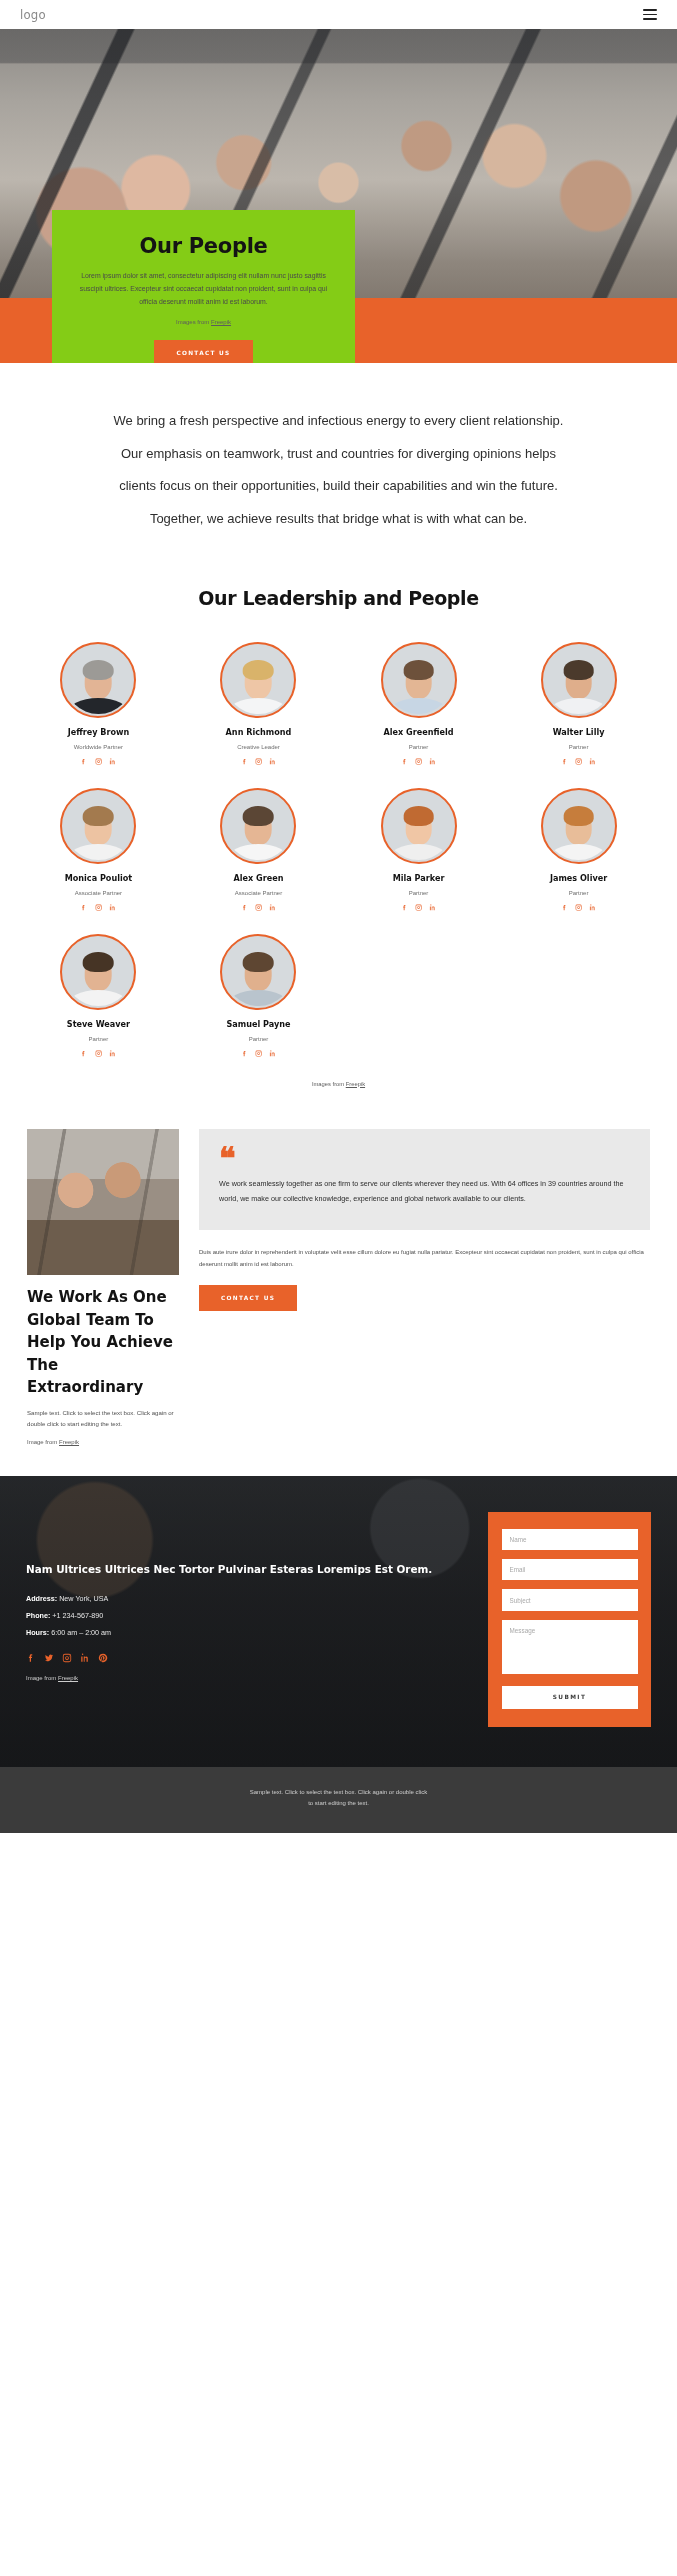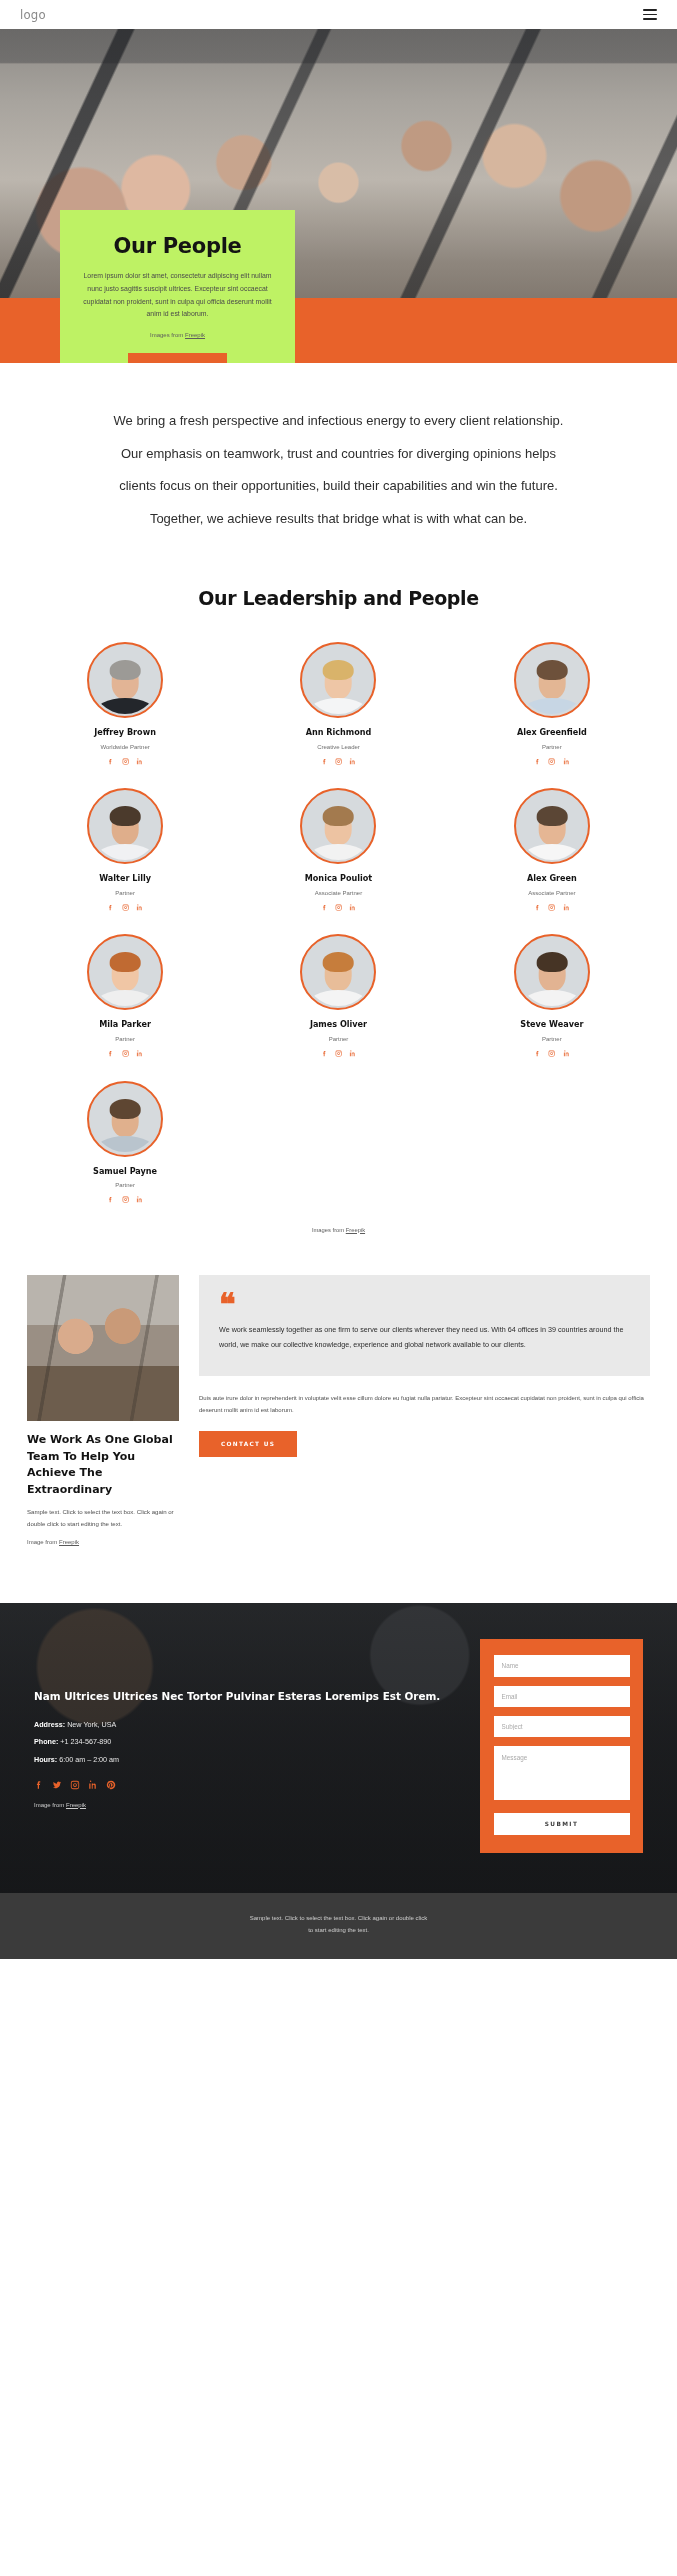--- a/index.html
+++ b/index.html
@@ -62,26 +62,25 @@
   .hero-bottom-band {
     position: absolute;
     left: 0; right: 0; bottom: 0;
     height: 65px;
     background: #e8622a;
   }
   .hero-card {
     position: absolute;
     left: 52px;
     top: 181px;
-    width: 235px;
-    background: #bef264;
+    width: 303px;
+    background: #84cc16;
     padding: 23.5px 22px 27px;
     text-align: center;
     z-index: 5;
-    margin-left: 8px;
   }
   .hero-card h1 {
     font-family: "DejaVu Sans", sans-serif;
     font-size: 21px;
     font-weight: 700;
     letter-spacing: -0.3px;
     margin-bottom: 12.6px;
     color: #141414;
   }
   .hero-card p {
@@ -126,21 +125,21 @@
     text-align: center;
     font-family: "DejaVu Sans", sans-serif;
     font-size: 19px;
     font-weight: 700;
     letter-spacing: -0.4px;
     margin-bottom: 33px;
     color: #141414;
   }
   .team-grid {
     display: grid;
-    grid-template-columns: repeat(3, 1fr);
+    grid-template-columns: repeat(4, 1fr);
     gap: 23.5px 7.2px;
     padding: 0 22px;
   }
   .member { text-align: center; }
   .avatar-ring {
     width: 76px;
     height: 76px;
     margin: 0 auto 9px;
     border: 2.3px solid #e8622a;
     border-radius: 50%;
@@ -225,21 +224,21 @@
     position: relative;
     overflow: hidden;
   }
   .g-photo::after {
     content: "";
     position: absolute; inset: 0;
     background: linear-gradient(100deg, transparent 0 20%, rgba(50,45,40,.35) 20.4% 22%, transparent 22.4% 72%, rgba(50,45,40,.3) 72.4% 74%, transparent 74.4%);
   }
   .g-title {
     font-family: "DejaVu Sans", sans-serif;
-    font-size: 11px;
+    font-size: 15px;
     font-weight: 700;
     line-height: 1.5;
     margin: 11.7px 0 8.1px;
     color: #131313;
   }
   .g-sample {
     font-size: 6.1px;
     line-height: 1.85;
     color: #4f4f4f;
     margin-bottom: 10px;
@@ -269,23 +268,22 @@
   .g-right-text {
     font-size: 6px;
     line-height: 2;
     color: #4f4f4f;
     margin: 16.3px 0 14.5px;
   }
 
   
   .contact {
     position: relative;
-    padding: 36px 34px 40px;
+    padding: 36px 26px 40px;
     overflow: hidden;
-    margin-top: 27px;
   }
   .contact-bg {
     position: absolute;
     inset: 0;
     background:
       radial-gradient(circle at 14% 22%, #6a5a4c 0 9%, transparent 9.5%),
       radial-gradient(circle at 62% 18%, #55585c 0 10%, transparent 10.5%),
       linear-gradient(180deg, #3a3d40 0%, #2b2d30 45%, #202224 100%);
   }
   .contact-bg::after {

